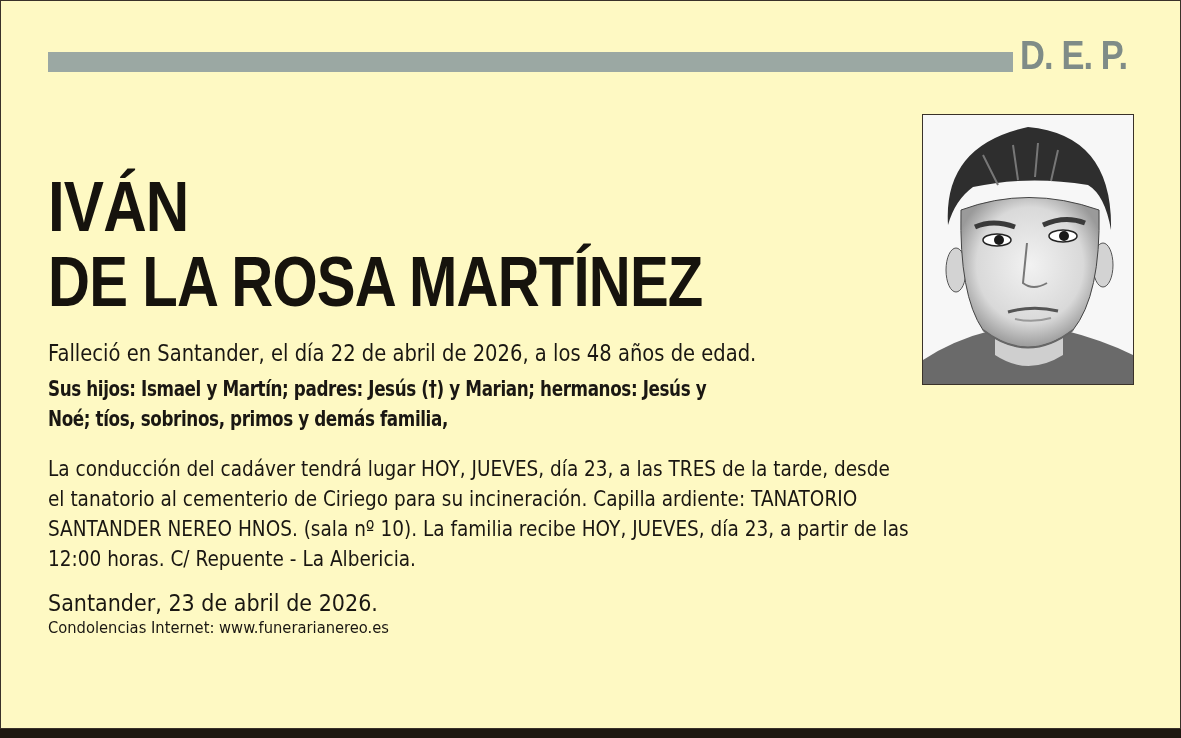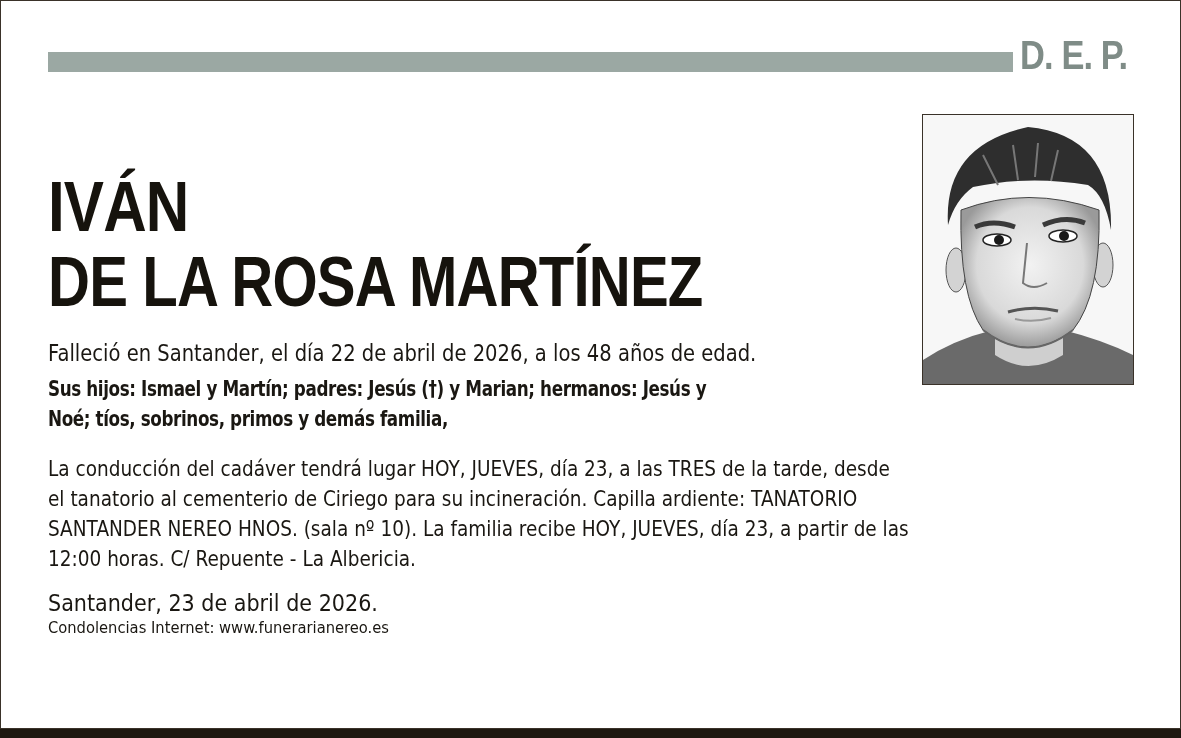--- a/index.html
+++ b/index.html
@@ -1,19 +1,19 @@
 <!DOCTYPE html>
 <html><head>
   <meta charset="utf-8">
   <style>
     html, body { margin: 0; padding: 0; background: #1e1810; }
     body { width: 1181px; height: 738px; position: relative; overflow: hidden; }
     .card {
       position: absolute; left: 0; top: 0; width: 1179px; height: 727px;
-      background: #ffffff; border: 1px solid #3a3229;
+      background: #fef9c3; border: 1px solid #3a3229;
     }
     .bottom-bar { position: absolute; left: 0; top: 729px; width: 1181px; height: 9px; background: #1e1810; }
     .rule-bar { position: absolute; left: 47px; top: 51px; width: 965px; height: 20px; background: #9ba8a3; }
     .dep {
       position: absolute; left: 1019px; top: 33px; width: 130px; height: 42px;
       font-family: "Liberation Sans", sans-serif; font-weight: bold; font-size: 40px;
       color: #7f8c87; letter-spacing: -1px; line-height: 42px; white-space: nowrap;
       transform: scaleX(0.86); transform-origin: left center;
     }
     .photo {

